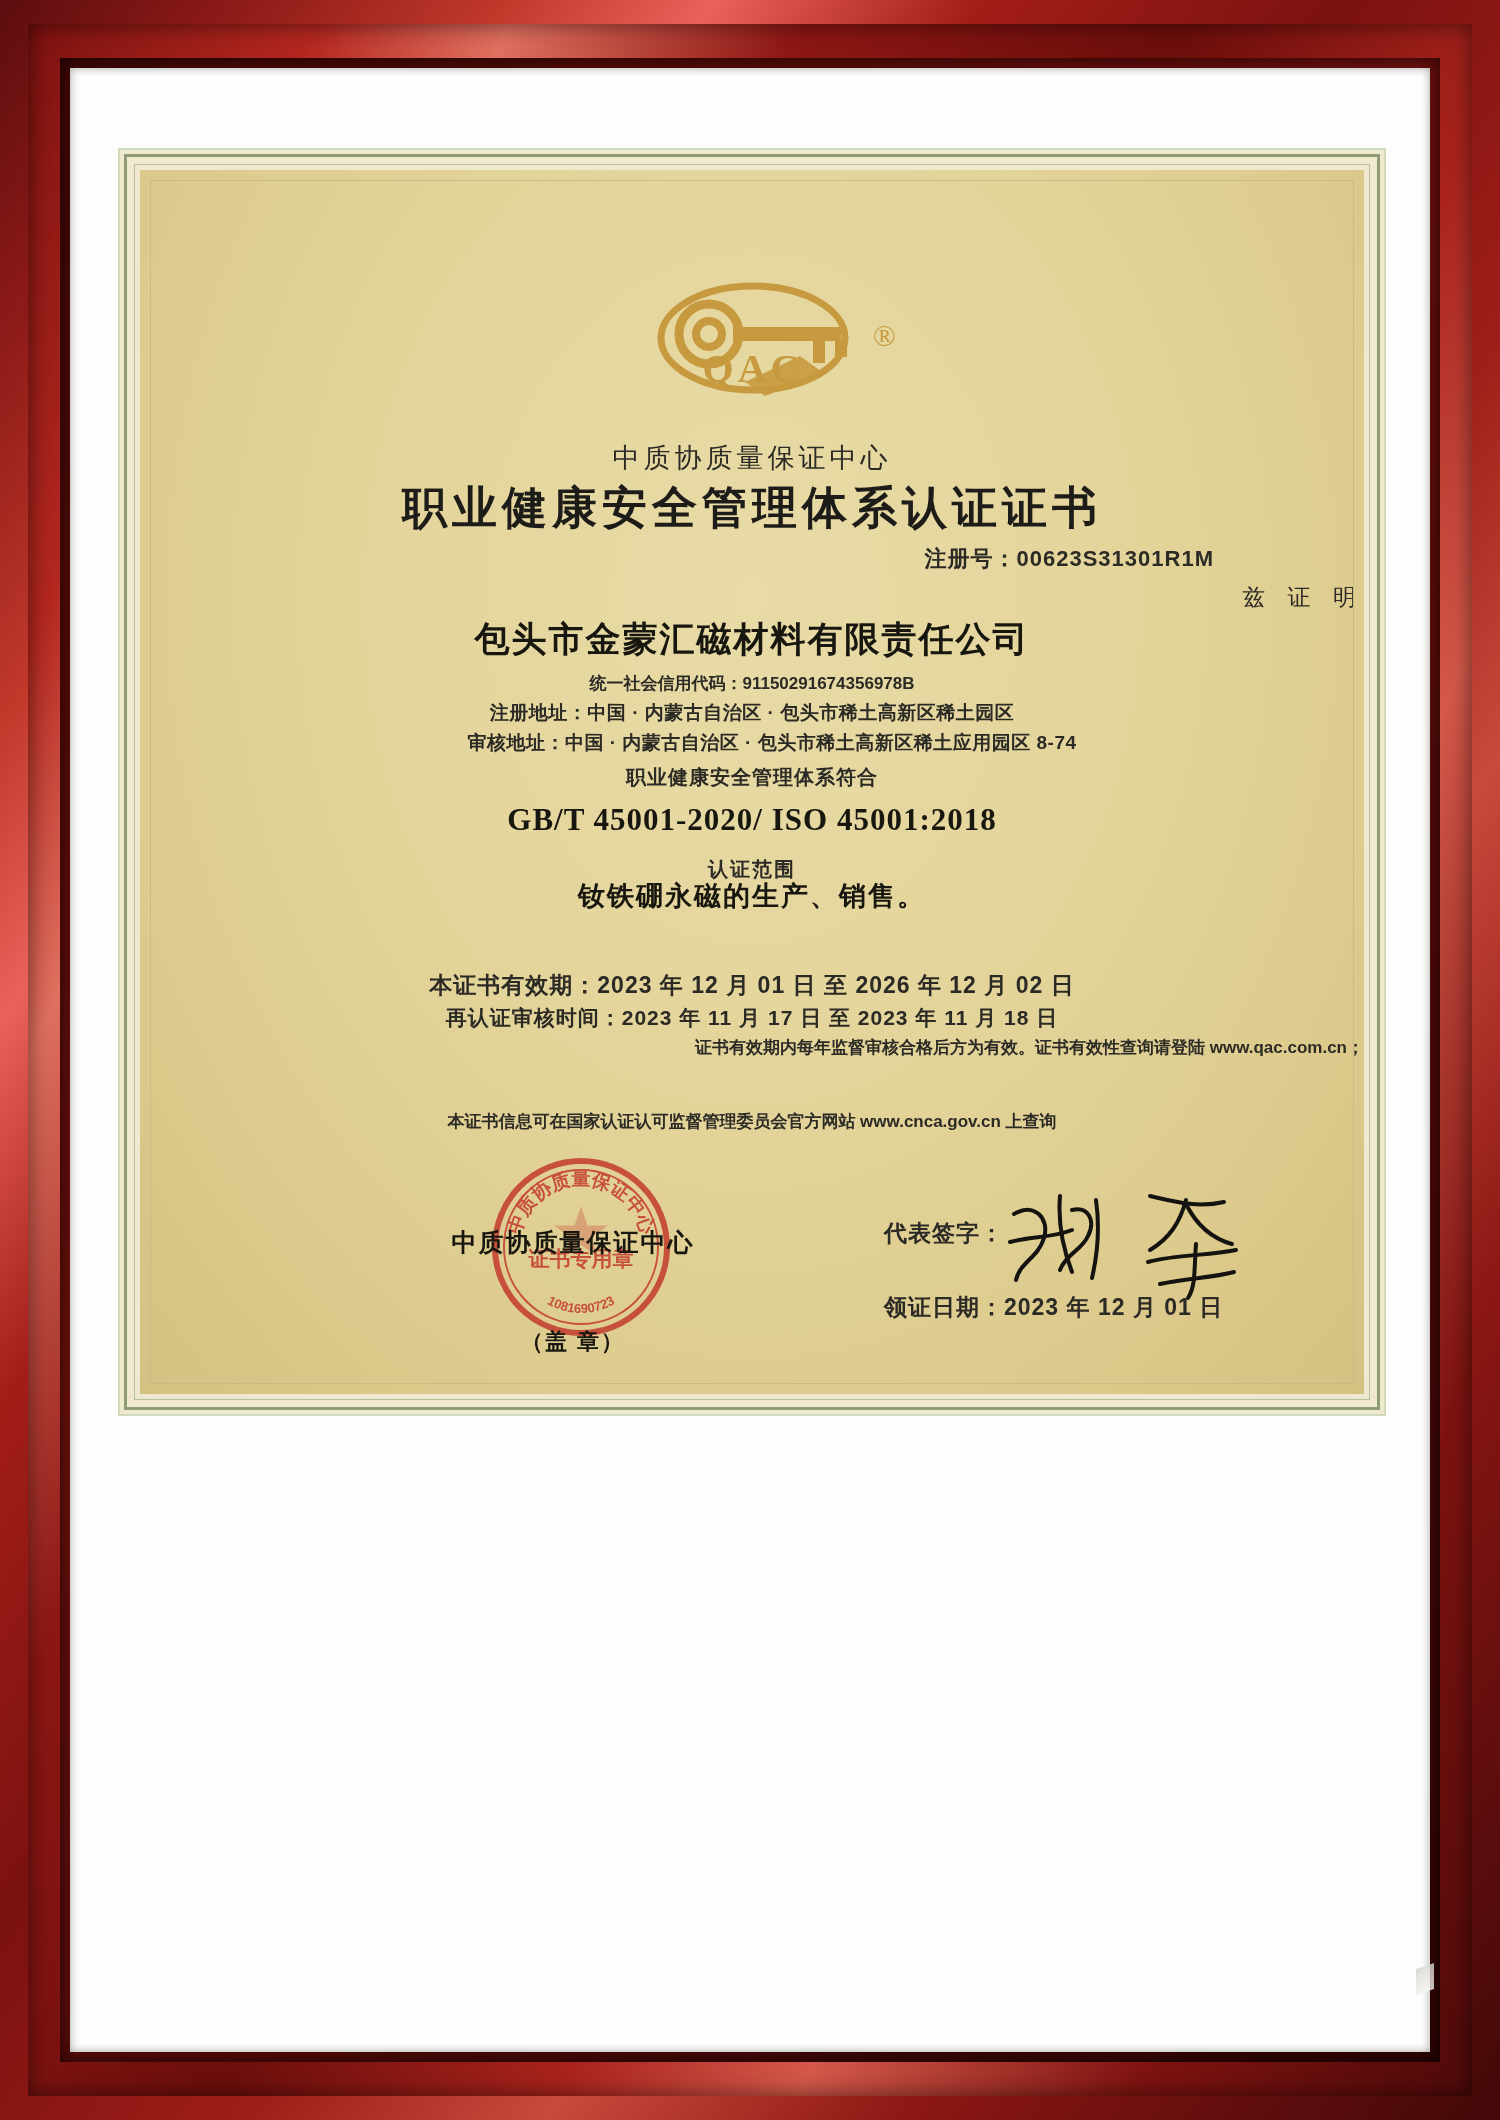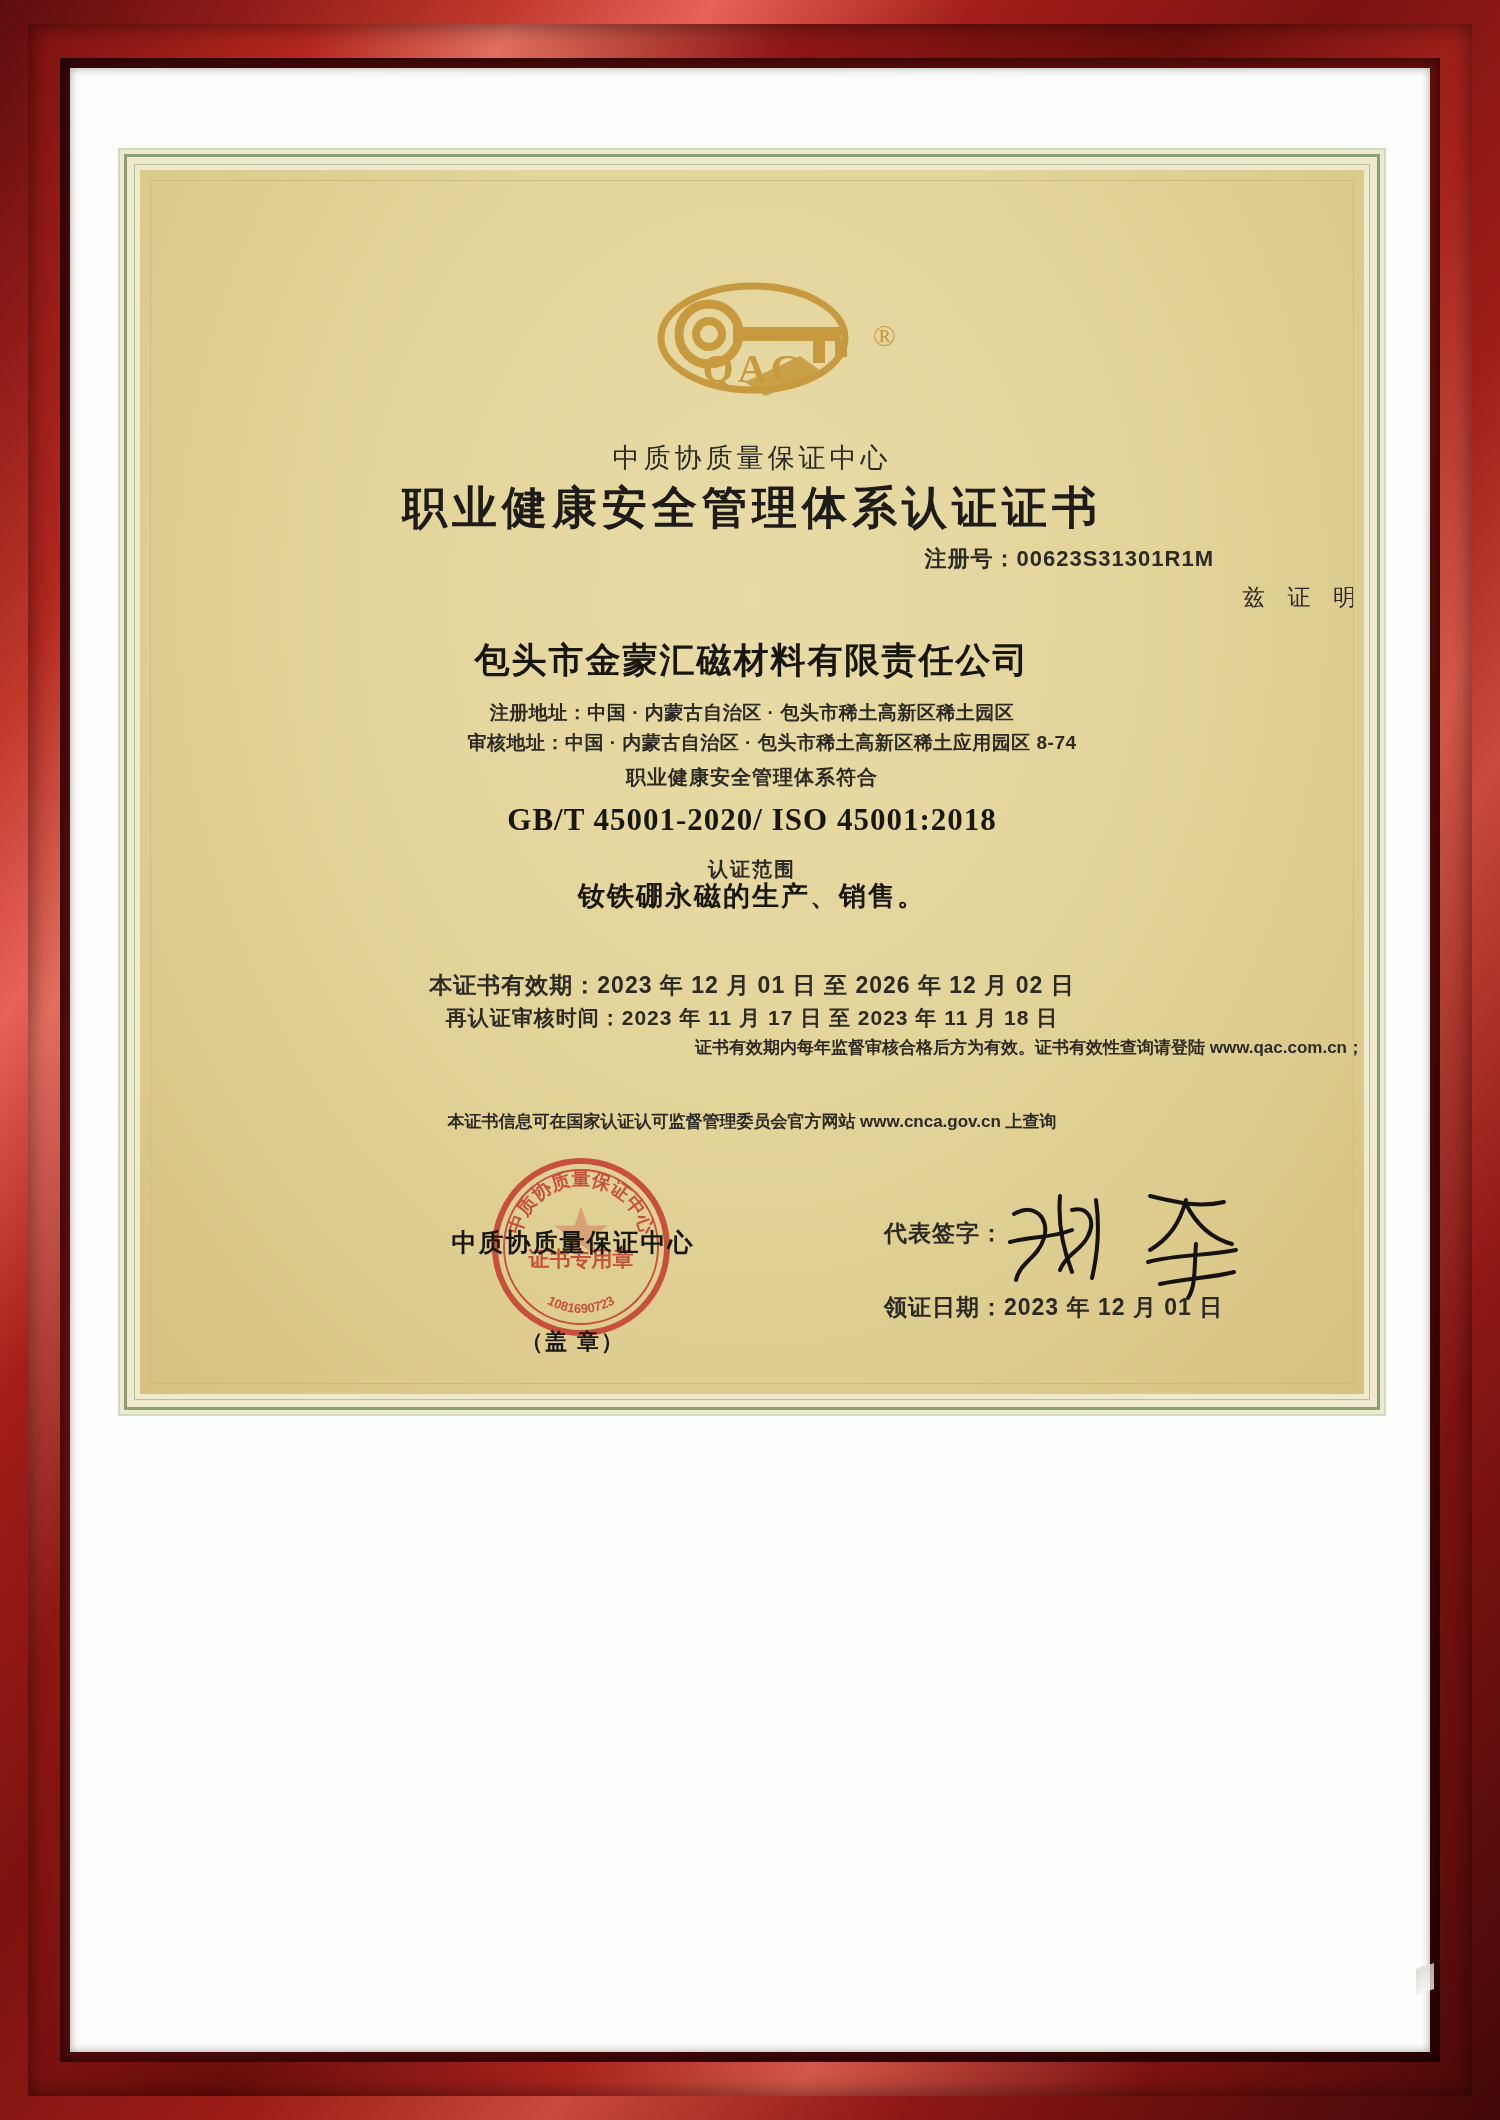--- a/index.html
+++ b/index.html
@@ -127,21 +127,21 @@
     font-size: 22px; color: #2b2a25; font-weight: bold;
     letter-spacing: 1px;
   }
   .t-hereby {
     position: absolute; left: 0; right: 0; top: 412px;
     font-family: "Liberation Sans", sans-serif;
     font-size: 23px; letter-spacing: 8px; color: #2b2a25;
     text-align:right;
   }
   .t-company {
-    position: absolute; left: 0; right: 0; top: 467px;
+    position: absolute; left: 0; right: 0; top: 446px;
     font-family: "Liberation Sans", sans-serif;
     font-weight: bold;
     font-size: 35px; letter-spacing: 2px; color: #17160f;
     text-align:center;
   }
   .t-credit {
     position: absolute; left: 0; right: 0; top: 502px;
     font-family: "Liberation Sans", sans-serif;
     font-size: 17px; color: #2b2a25; font-weight: bold;
     text-align:center;
@@ -302,20 +302,21 @@
 
     <div class="t-org">中质协质量保证中心</div>
     <div class="t-title">职业健康安全管理体系认证证书</div>
 
     <div class="t-regno">
       <span>注册号：</span><span>00623S31301R1M</span>
     </div>
 
     <div class="t-hereby">兹 证 明</div>
     <div class="t-company">包头市金蒙汇磁材料有限责任公司</div>
+    <div class="t-credit">统一社会信用代码：91150291674356978B</div>
     <div class="t-addr1">注册地址：中国 · 内蒙古自治区 · 包头市稀土高新区稀土园区</div>
     <div class="t-addr2">审核地址：中国 · 内蒙古自治区 · 包头市稀土高新区稀土应用园区 8-74</div>
     <div class="t-conform">职业健康安全管理体系符合</div>
     <div class="t-standard">GB/T 45001-2020/ ISO 45001:2018</div>
     <div class="t-scopelabel">认证范围</div>
     <div class="t-scope">钕铁硼永磁的生产、销售。</div>
     <div class="t-valid">本证书有效期：2023 年 12 月 01 日 至 2026 年 12 月 02 日</div>
     <div class="t-recert">再认证审核时间：2023 年 11 月 17 日 至 2023 年 11 月 18 日</div>
     <div class="t-note1">证书有效期内每年监督审核合格后方为有效。证书有效性查询请登陆 www.qac.com.cn；</div>
     <div class="t-note2">本证书信息可在国家认证认可监督管理委员会官方网站 www.cnca.gov.cn 上查询</div>

